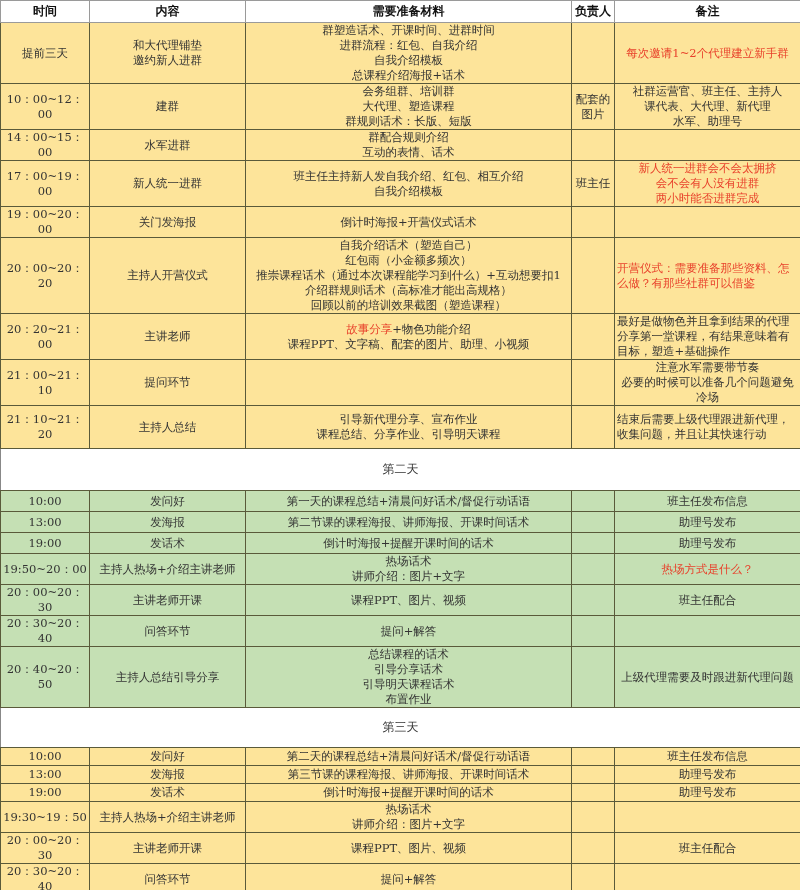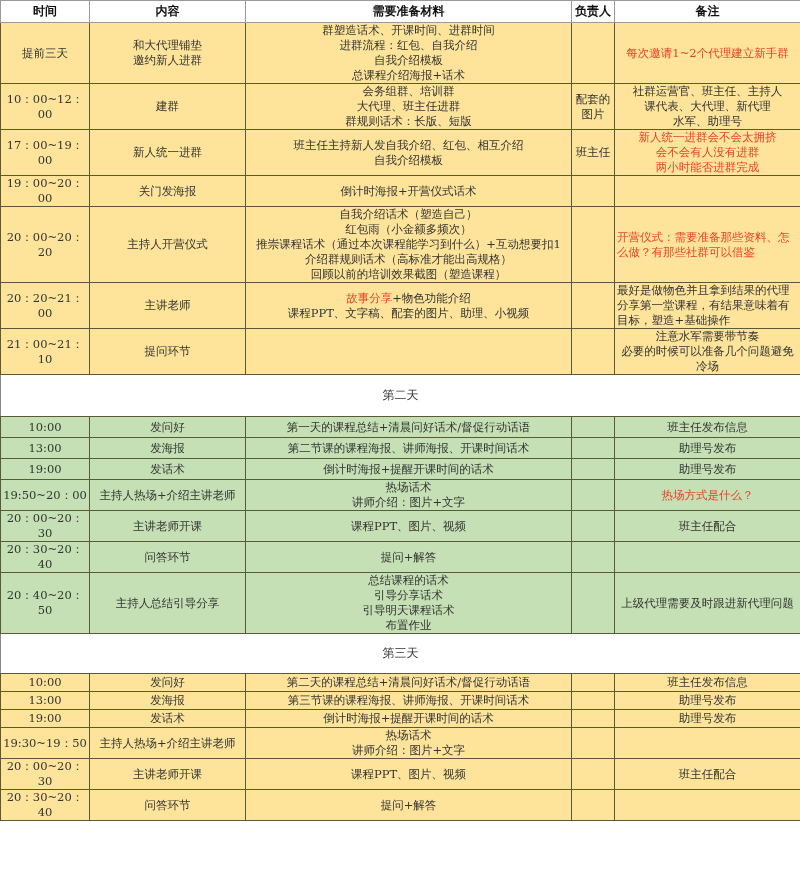--- a/index.html
+++ b/index.html
@@ -58,29 +58,41 @@
           <span class="line red">每次邀请1~2个代理建立新手群</span>
         </td>
     </tr>
     <tr class="y" style="height:45px">
       <td><span>10：00~12：00</span></td>
       <td>
           <span class="line">建群</span>
         </td>
       <td>
           <span class="line">会务组群、培训群</span>
-          <span class="line">大代理、班主任进群</span>
+          <span class="line">大代理、塑造课程</span>
           <span class="line">群规则话术：长版、短版</span>
         </td>
       <td class="wrap"><span>配套的图片</span></td>
       <td>
           <span class="line">社群运营官、班主任、主持人</span>
           <span class="line">课代表、大代理、新代理</span>
           <span class="line">水军、助理号</span>
         </td>
+    </tr>
+    <tr class="y" style="height:30px">
+      <td><span>14：00~15：00</span></td>
+      <td>
+          <span class="line">水军进群</span>
+        </td>
+      <td>
+          <span class="line">群配合规则介绍</span>
+          <span class="line">互动的表情、话术</span>
+        </td>
+      <td></td>
+      <td></td>
     </tr>
     <tr class="y" style="height:45px">
       <td><span>17：00~19：00</span></td>
       <td>
           <span class="line">新人统一进群</span>
         </td>
       <td>
           <span class="line">班主任主持新人发自我介绍、红包、相互介绍</span>
           <span class="line">自我介绍模板</span>
         </td>
@@ -131,20 +143,32 @@
     </tr>
     <tr class="y" style="height:45px">
       <td><span>21：00~21：10</span></td>
       <td>
           <span class="line">提问环节</span>
         </td>
       <td></td>
       <td></td>
       <td class="wrap"><span class="line">注意水军需要带节奏</span><span>必要的时候可以准备几个问题避免冷场</span></td>
     </tr>
+    <tr class="y" style="height:43px">
+      <td><span>21：10~21：20</span></td>
+      <td>
+          <span class="line">主持人总结</span>
+        </td>
+      <td>
+          <span class="line">引导新代理分享、宣布作业</span>
+          <span class="line">课程总结、分享作业、引导明天课程</span>
+        </td>
+      <td></td>
+      <td class="wrap" style="text-align:left"><span>结束后需要上级代理跟进新代理，收集问题，并且让其快速行动</span></td>
+    </tr>
 
     <tr class="day" style="height:42px">
       <td colspan="5">第二天</td>
     </tr>
 
     <tr class="g" style="height:21px">
       <td>10:00</td>
       <td>发问好</td>
       <td>第一天的课程总结+清晨问好话术/督促行动话语</td>
       <td></td>

